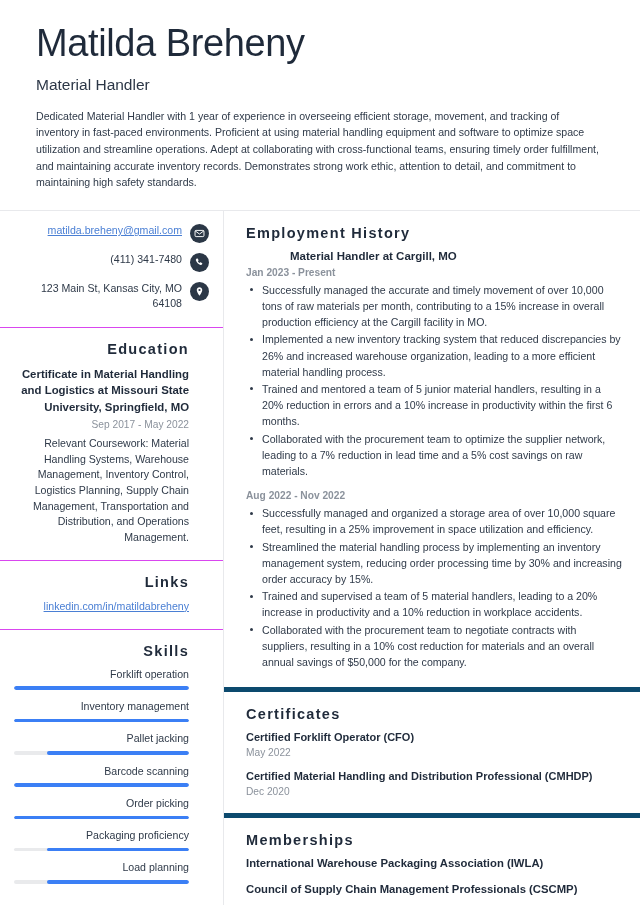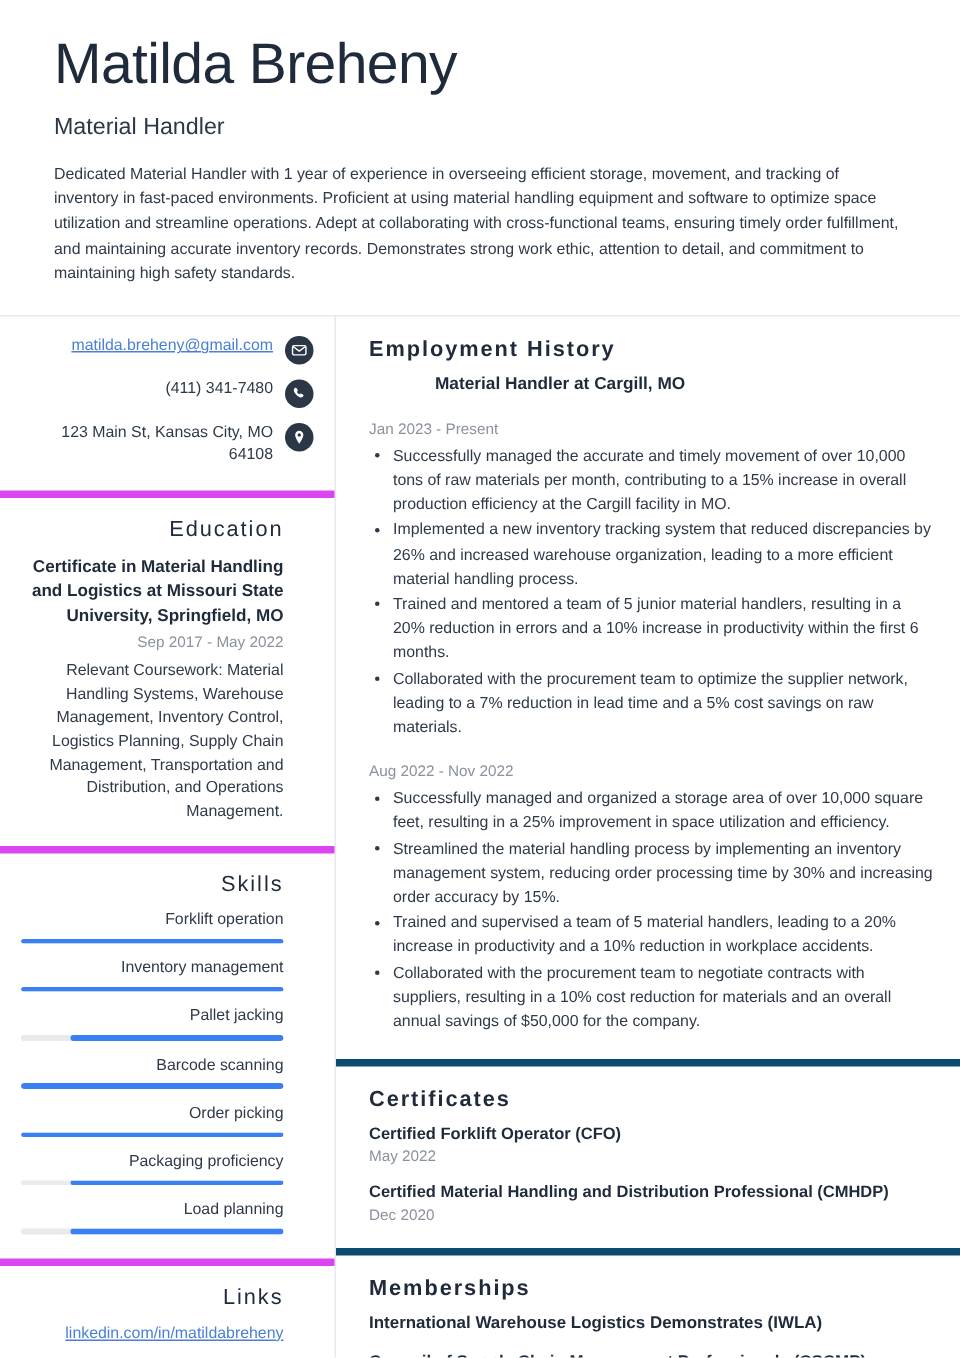--- a/index.html
+++ b/index.html
@@ -60,29 +60,29 @@
   }
   .col-right {
     flex: 1 1 auto;
     border-top: 1px solid #e8e9ec;
     min-height: 700px;
   }
 
   
   .lsec {
     padding: 13px 34px 14px 14px;
-    border-bottom: 5px solid #d946ef;
+    border-bottom: 1px solid #d946ef;
     text-align: right;
   }
   .lsec:last-child { border-bottom: none; }
   .lsec.contact { padding-top: 12px; padding-bottom: 16px; padding-right: 14px; }
 
   .l-heading {
     font-size: 14.5px;
-    font-weight: 400;
+    font-weight: 700;
     letter-spacing: 1.3px;
     color: #1f2a3a;
     margin-bottom: 9px;
     text-align: right;
   }
 
   .contact-row {
     display: flex;
     align-items: flex-start;
     justify-content: flex-end;
@@ -184,21 +184,22 @@
   .entry-title {
     font-size: 11.5px;
     font-weight: 700;
     color: #1f2a3a;
     line-height: 1.35;
     padding-left: 44px;
   }
   .entry-date {
     font-size: 10.2px;
     color: #8b929c;
-    margin-top: 16px;
+    margin-top: 2px;
+    font-weight: bold;
   }
   .bullets {
     list-style: none;
     margin-top: 4px;
   }
   .bullets li {
     position: relative;
     font-size: 10.6px;
     line-height: 1.53;
     color: #2f3a49;
@@ -278,20 +279,25 @@
     </div>
 
     <div class="lsec">
       <div class="l-heading">Education</div>
       <div class="edu-title">Certificate in Material Handling and Logistics at Missouri State University, Springfield, MO</div>
       <div class="edu-date">Sep 2017 - May 2022</div>
       <div class="edu-desc">Relevant Coursework: Material Handling Systems, Warehouse Management, Inventory Control, Logistics Planning, Supply Chain Management, Transportation and Distribution, and Operations Management.</div>
     </div>
 
     <div class="lsec">
+      <div class="l-heading">Links</div>
+      <div class="link-item">linkedin.com/in/matildabreheny</div>
+    </div>
+
+    <div class="lsec">
       <div class="l-heading">Skills</div>
       <div id="skills-list">
           <div class="skill">
             <div class="skill-name">Forklift operation</div>
             <div class="skill-track">
               <div class="skill-fill" style="width: 100%;"></div>
             </div>
           </div>
           <div class="skill">
             <div class="skill-name">Inventory management</div>
@@ -323,25 +329,20 @@
               <div class="skill-fill" style="width: 81%;"></div>
             </div>
           </div>
           <div class="skill">
             <div class="skill-name">Load planning</div>
             <div class="skill-track">
               <div class="skill-fill" style="width: 81%;"></div>
             </div>
           </div>
         </div>
-    </div>
-
-    <div class="lsec">
-      <div class="l-heading">Links</div>
-      <div class="link-item">linkedin.com/in/matildabreheny</div>
     </div>
 
   </div>
 
   <div class="col-right">
 
     <div class="rsec">
       <div class="r-heading">Employment History</div>
       <div id="employment-list">
           <div class="entry">
@@ -376,19 +377,19 @@
           <div class="entry">
             <div class="simple-item">Certified Material Handling and Distribution Professional (CMHDP)</div>
             <div class="simple-date">Dec 2020</div>
           </div>
         </div>
     </div>
 
     <div class="rsec">
       <div class="r-heading">Memberships</div>
       <div id="memberships-list">
-          <div class="memb-item">International Warehouse Logistics Demonstrates (IWLA)</div>
+          <div class="memb-item">International Warehouse Packaging Association (IWLA)</div>
           <div class="memb-item">Council of Supply Chain Management Professionals (CSCMP)</div>
         </div>
     </div>
 
   </div>
 </div>
 
 </body></html>

